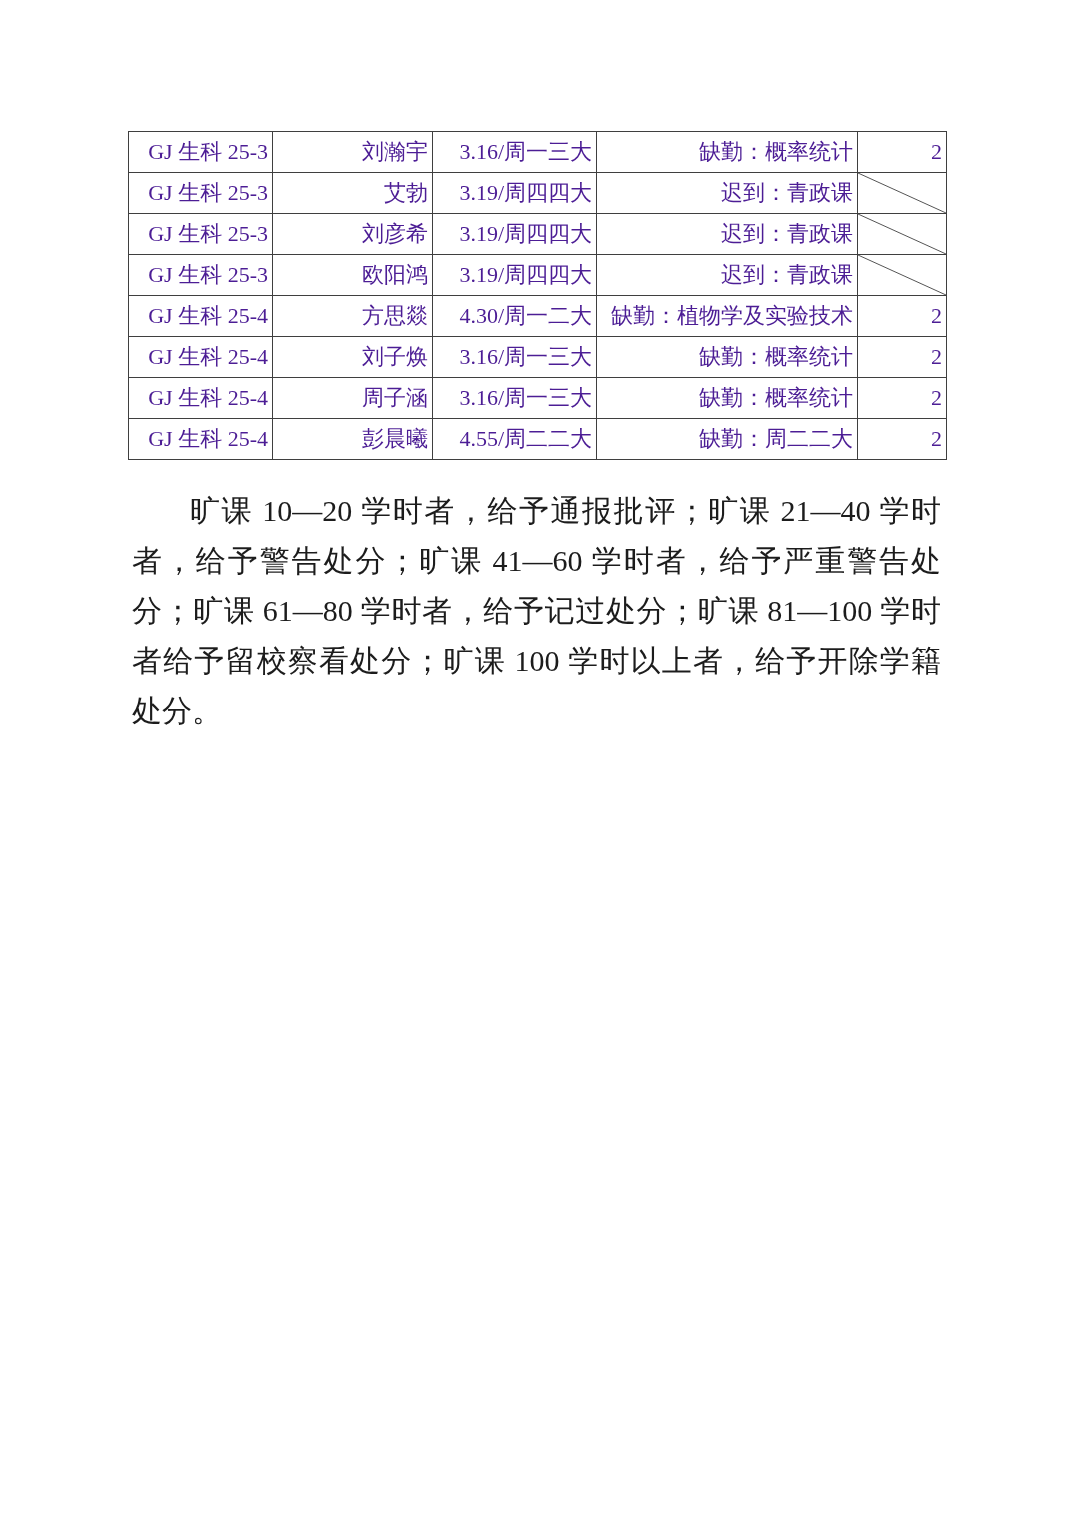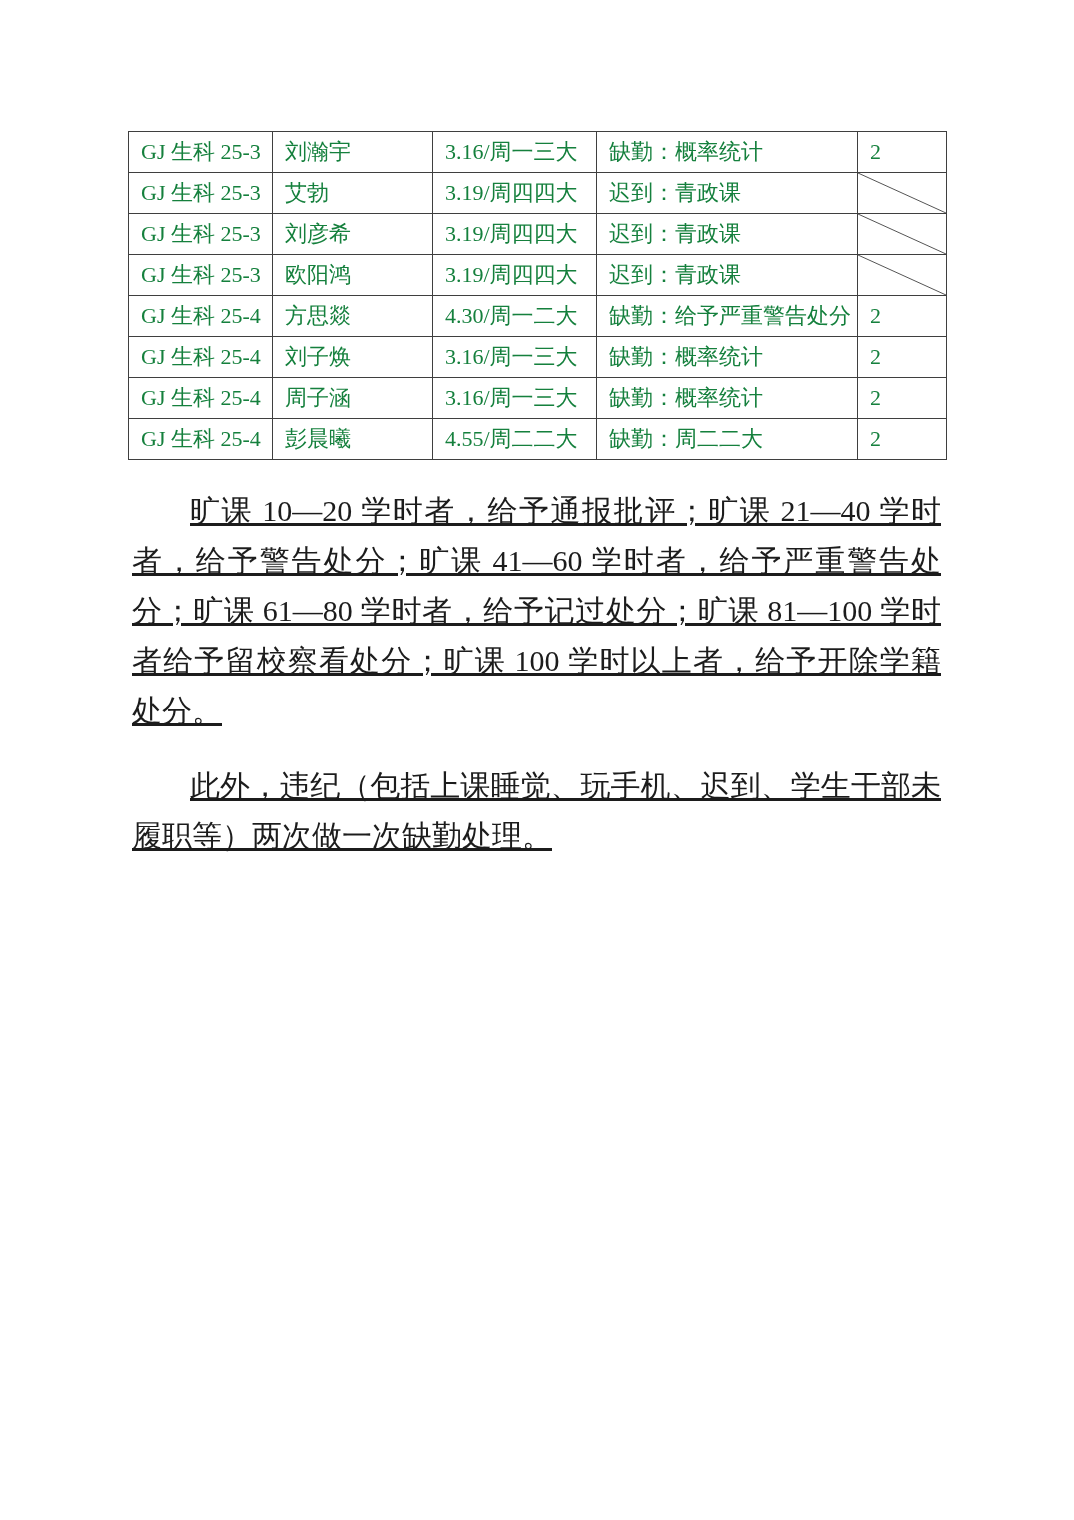--- a/index.html
+++ b/index.html
@@ -22,26 +22,26 @@
     position: absolute;
     left: 128px;
     top: 131px;
     width: 818px;
     border-collapse: collapse;
     table-layout: fixed;
   }
   table.att td {
     border: 1px solid #3f3f3f;
     height: 40px;
-    text-align: left;
+    text-align: right;
     vertical-align: middle;
     font-size: 22px;
     line-height: 40px;
-    color: #15803d;
-    padding: 0 12px;
+    color: #4c1d95;
+    padding: 0 4px;
     white-space: nowrap;
     overflow: hidden;
     position: relative;
   }
   td.count-cell { font-size: 23px; }
   .diag-svg {
     position: absolute;
     inset: 0;
     width: 100%;
     height: 100%;
@@ -55,21 +55,21 @@
     top: 486px;
     width: 809px;
     font-size: 30px;
     line-height: 50px;
     text-align: justify;
     color: #1c1c1c;
   }
   .notes p { margin: 0 0 25px 0; }
   .notes p:last-child { margin-bottom: 0; }
   .p-note { text-indent: 82px; }
-  .p-body { text-indent: 58px; text-decoration: underline; }
+  .p-body { text-indent: 58px; }
   .note-label { font-weight: bold; }
 </style>
 </head>
 <body>
 
 <div class="page">
 
   <table class="att">
     <colgroup>
       <col style="width:144px">
@@ -116,21 +116,21 @@
         <td class="count-cell">
             <svg class="diag-svg" viewBox="0 0 100 100" preserveAspectRatio="none">
               <line x1="0" y1="0" x2="100" y2="100" stroke="#555555" stroke-width="1" vector-effect="non-scaling-stroke"></line>
             </svg>
           </td>
       </tr>
       <tr>
         <td>GJ 生科 25-4</td>
         <td>方思燚</td>
         <td>4.30/周一二大</td>
-        <td>缺勤：给予严重警告处分</td>
+        <td>缺勤：植物学及实验技术</td>
         <td class="count-cell">2</td>
       </tr>
       <tr>
         <td>GJ 生科 25-4</td>
         <td>刘子焕</td>
         <td>3.16/周一三大</td>
         <td>缺勤：概率统计</td>
         <td class="count-cell">2</td>
       </tr>
       <tr>
@@ -145,16 +145,15 @@
         <td>彭晨曦</td>
         <td>4.55/周二二大</td>
         <td>缺勤：周二二大</td>
         <td class="count-cell">2</td>
       </tr>
     </tbody>
   </table>
 
   <div class="notes">
     <p class="p-body">旷课 10—20 学时者，给予通报批评；旷课 21—40 学时者，给予警告处分；旷课 41—60 学时者，给予严重警告处分；旷课 61—80 学时者，给予记过处分；旷课 81—100 学时者给予留校察看处分；旷课 100 学时以上者，给予开除学籍处分。</p>
-    <p class="p-body">此外，违纪（包括上课睡觉、玩手机、迟到、学生干部未履职等）两次做一次缺勤处理。</p>
   </div>
 
 </div>
 
 </body></html>

